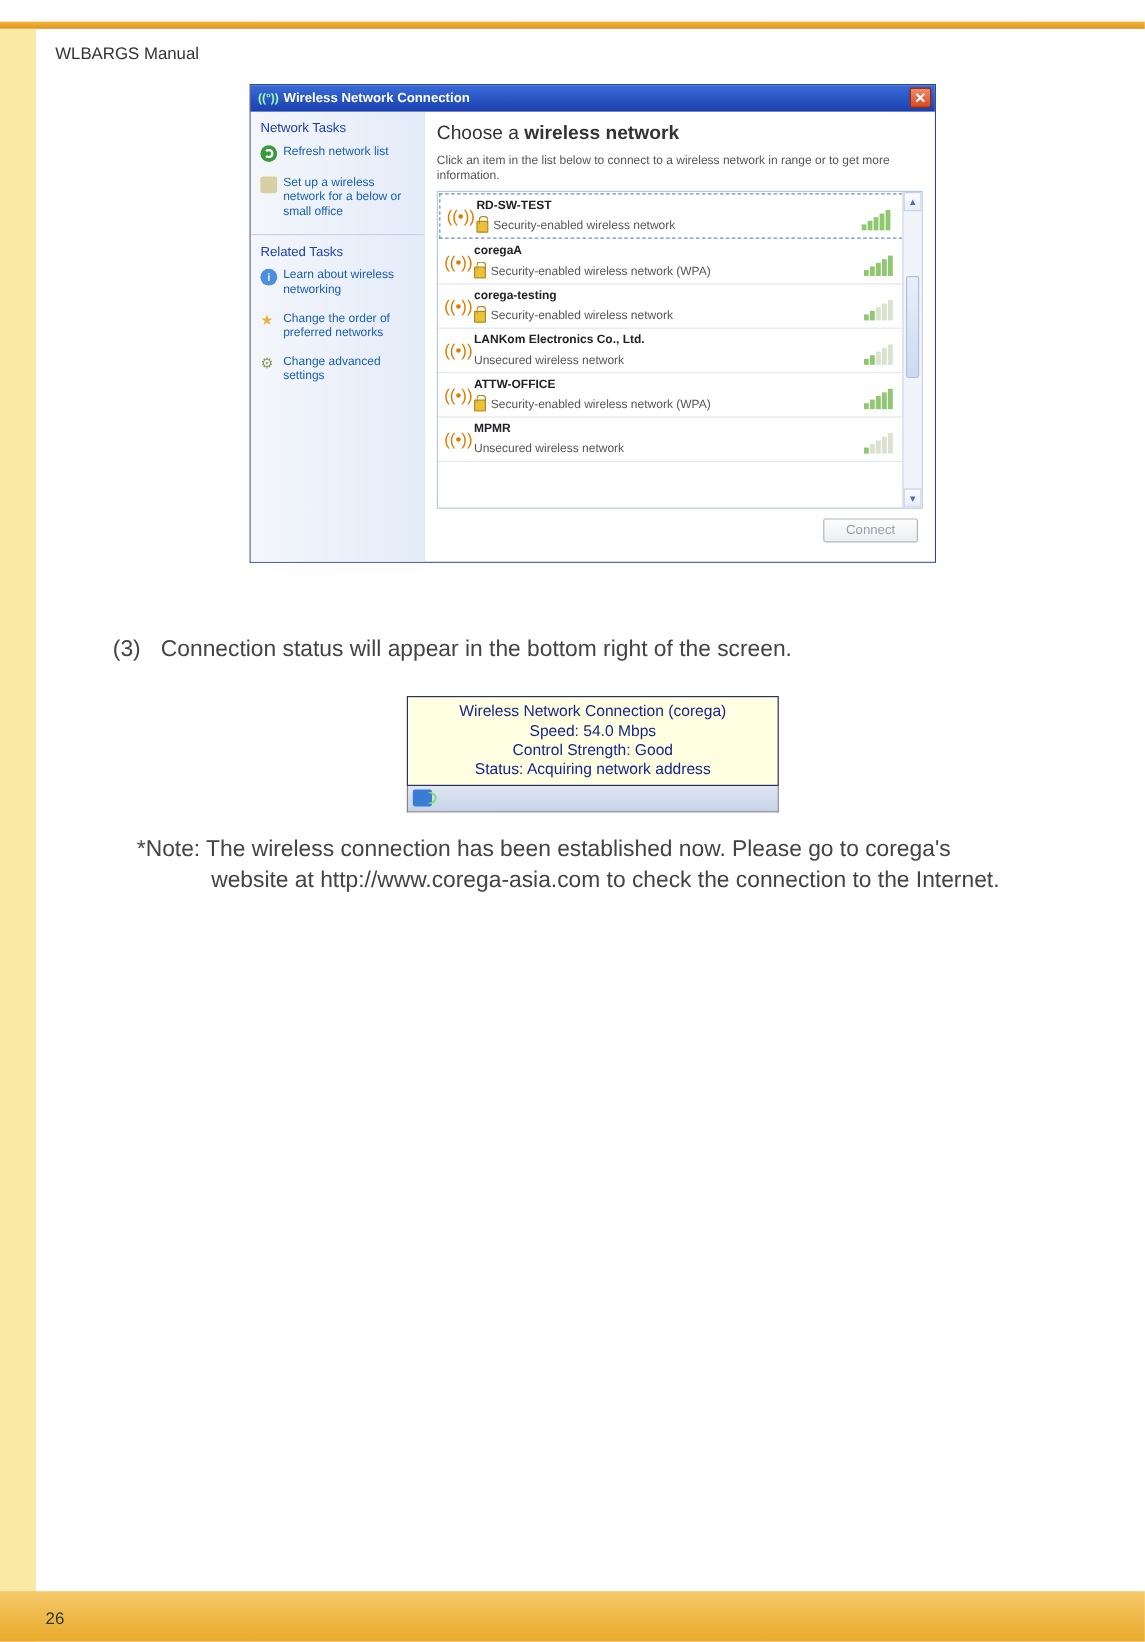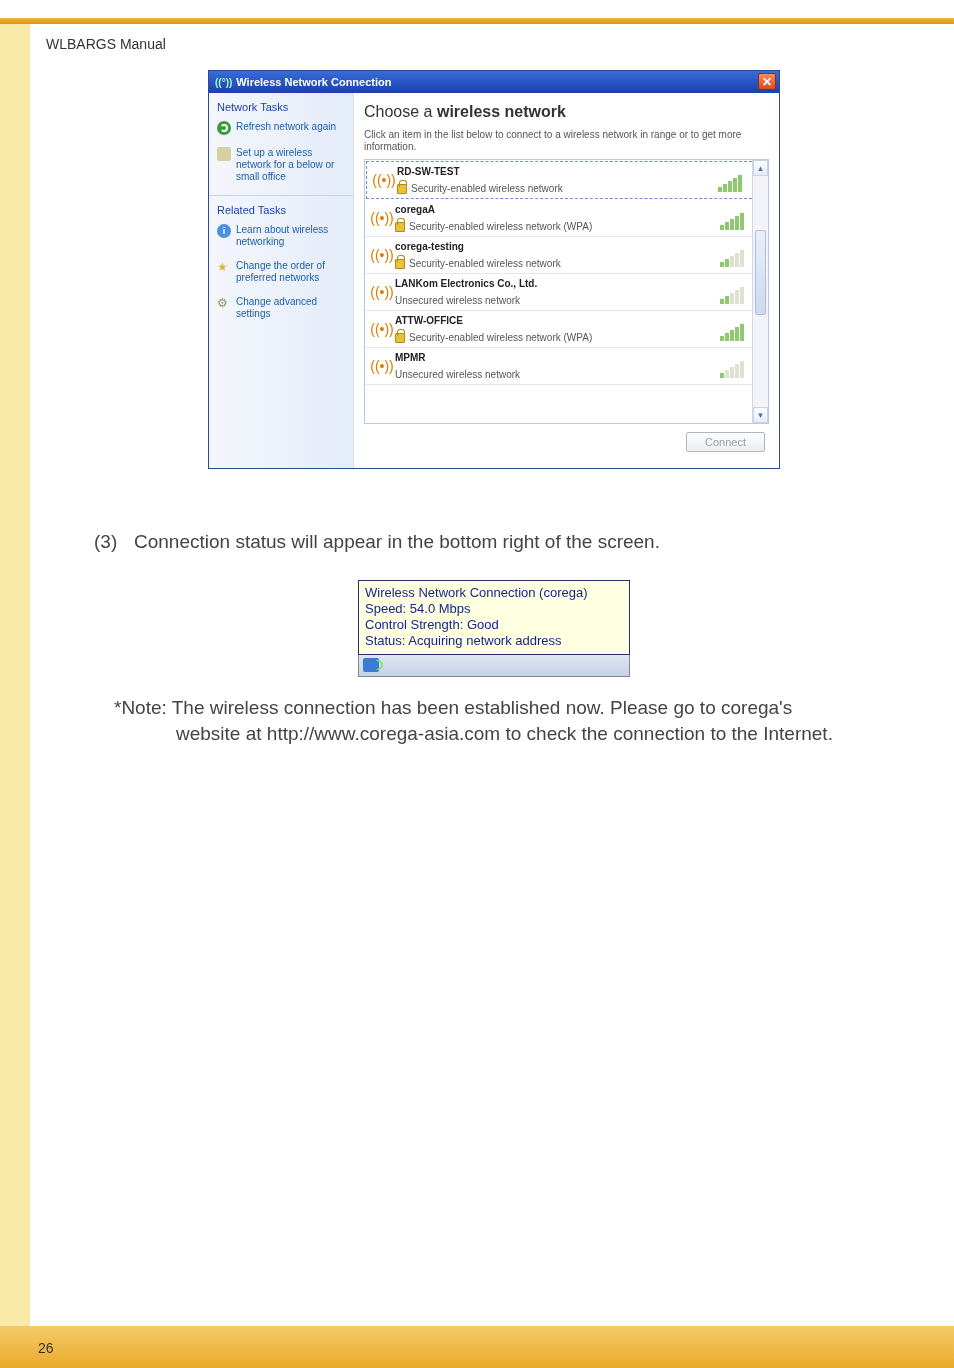--- a/index.html
+++ b/index.html
@@ -111,21 +111,21 @@
   .scroll-down{position:absolute;bottom:0;left:0;right:0;}
   .scroll-thumb{position:absolute;top:70px;left:2px;right:2px;height:85px;background:linear-gradient(#e9eff9,#cdd9ef);border:1px solid #aebfe0;border-radius:2px;}
   .connect-row{ text-align:right; padding:8px 4px 6px 0;}
   .connect-btn{
     display:inline-block; padding:3px 18px;
     border:1px solid #b0b6c0; background:linear-gradient(#fdfdfd,#eceef2);
     color:#9aa0a8; font-size:11px; border-radius:2px;text-align:right;
   }
 
   
-  .tooltip-wrap{ width:272px; margin:0 auto 18px auto;}
+  .tooltip-wrap{ width:310px; margin:0 auto 18px auto;text-align:center;}
   .tooltip{
     border:1px solid #2a2e6b;
     background:#ffffe1;
     padding:4px 6px;
     font-size:13px;
     color:#17268f;
     line-height:1.25;
   }
   .tray{ height:22px; border:1px solid #888; border-top:none; background:linear-gradient(#dfe6f2,#c6d3e8); position:relative;}
   .tray-ic{
@@ -161,21 +161,21 @@
     <div class="dlg-title">
       <span class="antenna-icon">((°))</span>
       <span>Wireless Network Connection</span>
       <div class="close-btn">✕</div>
     </div>
     <div class="dlg-body">
       <div class="side-panel">
         <div class="sp-head">Network Tasks</div>
         <div class="sp-link">
           <span class="ic ic-refresh"></span>
-          <span>Refresh network again</span>
+          <span>Refresh network list</span>
         </div>
         <div class="sp-link">
           <span class="ic ic-setup"></span>
           <span>Set up a wireless network for a below or small office</span>
         </div>
         <div class="sp-sep"></div>
         <div class="sp-head">Related Tasks</div>
         <div class="sp-link">
           <span class="ic ic-info">i</span>
           <span>Learn about wireless networking</span>

